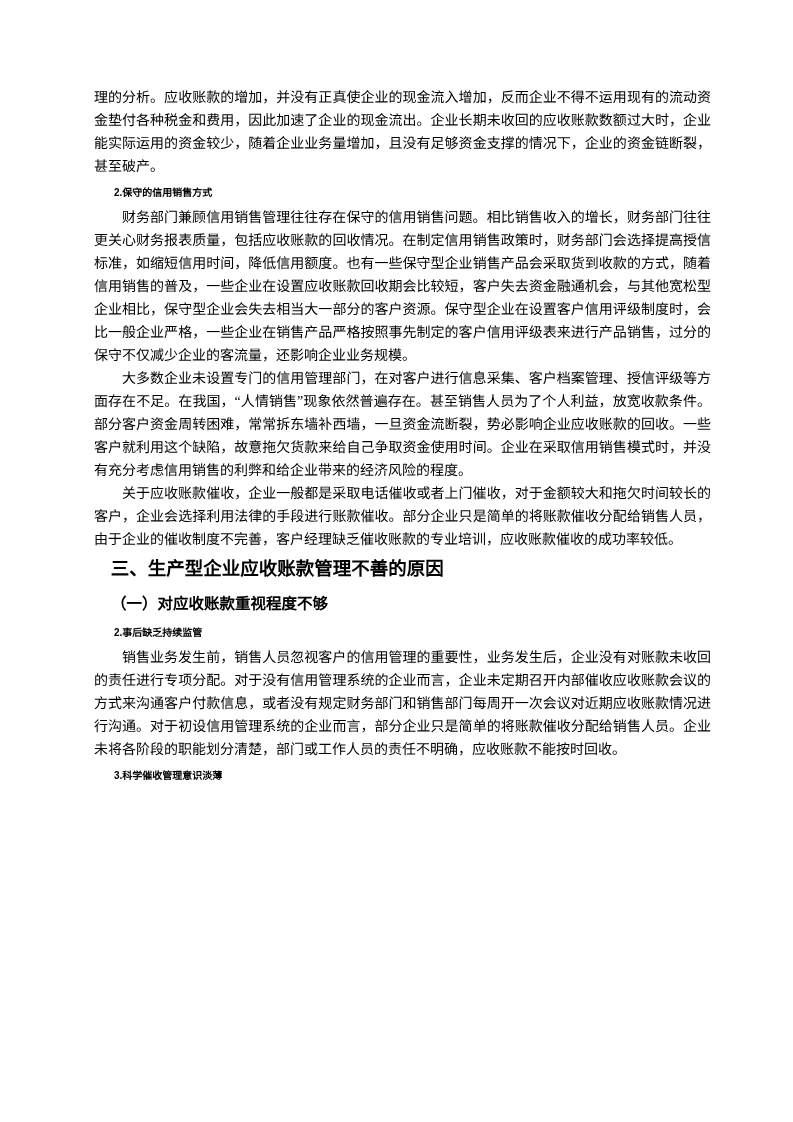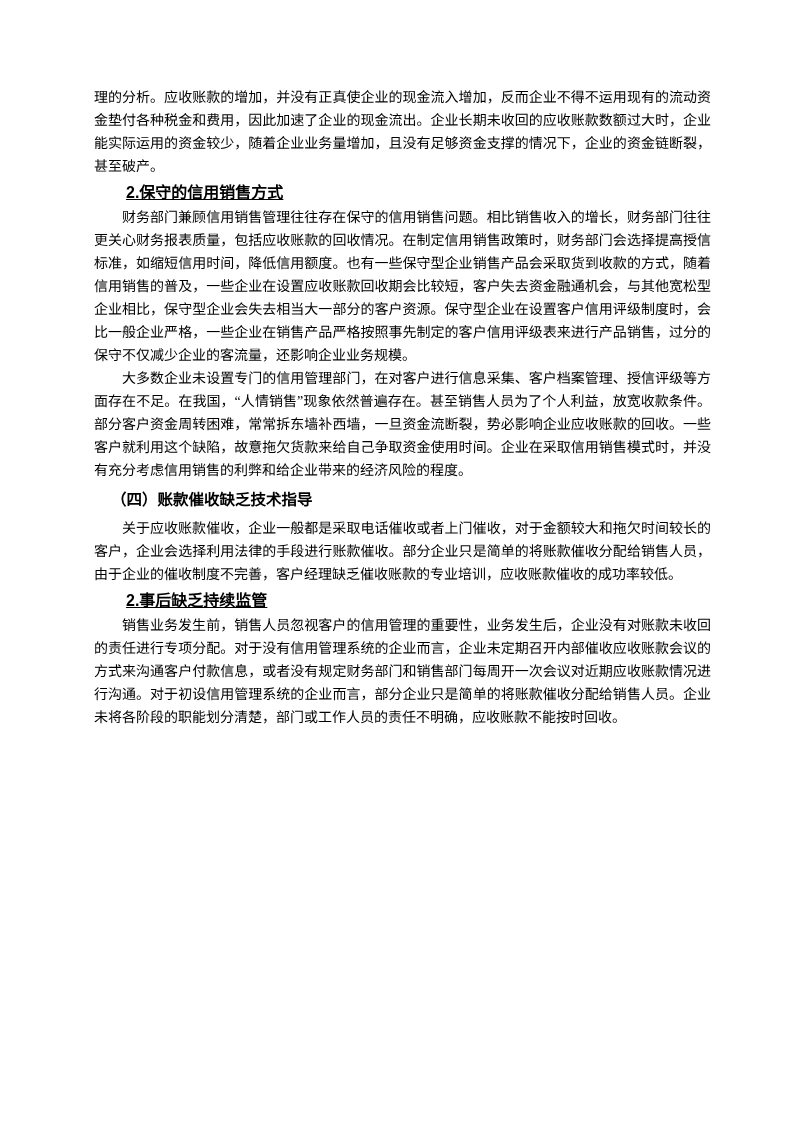--- a/index.html
+++ b/index.html
@@ -28,24 +28,23 @@
     text-indent: 2em;
     word-break: break-all;
   }
   .doc-body-para.no-indent {
     text-indent: 0;
   }
   .doc-h3 {
     margin: 3px 0 2px 0;
     font-family: "Liberation Sans", "DejaVu Sans", sans-serif;
     font-weight: bold;
-    font-size: 16px;
+    font-size: 10px;
     line-height: 23px;
     text-indent: 2em;
-    text-decoration: underline;
   }
   .doc-h2 {
     margin: 7px 0 6px 0;
     font-family: "Liberation Sans", "DejaVu Sans", sans-serif;
     font-weight: bold;
     font-size: 15.5px;
     line-height: 22px;
     text-indent: 1.1em;
   }
   .doc-h1 {
@@ -64,27 +63,29 @@
 
   <p class="doc-body-para no-indent">理的分析。应收账款的增加，并没有正真使企业的现金流入增加，反而企业不得不运用现有的流动资金垫付各种税金和费用，因此加速了企业的现金流出。企业长期未收回的应收账款数额过大时，企业能实际运用的资金较少，随着企业业务量增加，且没有足够资金支撑的情况下，企业的资金链断裂，甚至破产。</p>
 
   <h4 class="doc-h3">2.保守的信用销售方式</h4>
 
   <p class="doc-body-para">财务部门兼顾信用销售管理往往存在保守的信用销售问题。相比销售收入的增长，财务部门往往更关心财务报表质量，包括应收账款的回收情况。在制定信用销售政策时，财务部门会选择提高授信标准，如缩短信用时间，降低信用额度。也有一些保守型企业销售产品会采取货到收款的方式，随着信用销售的普及，一些企业在设置应收账款回收期会比较短，客户失去资金融通机会，与其他宽松型企业相比，保守型企业会失去相当大一部分的客户资源。保守型企业在设置客户信用评级制度时，会比一般企业严格，一些企业在销售产品严格按照事先制定的客户信用评级表来进行产品销售，过分的保守不仅减少企业的客流量，还影响企业业务规模。</p>
 
 
   <p class="doc-body-para">大多数企业未设置专门的信用管理部门，在对客户进行信息采集、客户档案管理、授信评级等方面存在不足。在我国，“人情销售”现象依然普遍存在。甚至销售人员为了个人利益，放宽收款条件。部分客户资金周转困难，常常拆东墙补西墙，一旦资金流断裂，势必影响企业应收账款的回收。一些客户就利用这个缺陷，故意拖欠货款来给自己争取资金使用时间。企业在采取信用销售模式时，并没有充分考虑信用销售的利弊和给企业带来的经济风险的程度。</p>
 
-  <h3 class="doc-h2">（四）账款催收缺乏技术指导</h3>
 
   <p class="doc-body-para">关于应收账款催收，企业一般都是采取电话催收或者上门催收，对于金额较大和拖欠时间较长的客户，企业会选择利用法律的手段进行账款催收。部分企业只是简单的将账款催收分配给销售人员，由于企业的催收制度不完善，客户经理缺乏催收账款的专业培训，应收账款催收的成功率较低。</p>
 
+  <h2 class="doc-h1">三、生产型企业应收账款管理不善的原因</h2>
 
+  <h3 class="doc-h2">（一）对应收账款重视程度不够</h3>
 
 
 
   <h4 class="doc-h3">2.事后缺乏持续监管</h4>
 
   <p class="doc-body-para">销售业务发生前，销售人员忽视客户的信用管理的重要性，业务发生后，企业没有对账款未收回的责任进行专项分配。对于没有信用管理系统的企业而言，企业未定期召开内部催收应收账款会议的方式来沟通客户付款信息，或者没有规定财务部门和销售部门每周开一次会议对近期应收账款情况进行沟通。对于初设信用管理系统的企业而言，部分企业只是简单的将账款催收分配给销售人员。企业未将各阶段的职能划分清楚，部门或工作人员的责任不明确，应收账款不能按时回收。</p>
 
+  <h4 class="doc-h3">3.科学催收管理意识淡薄</h4>
 
 
 </div>
 
 </body></html>

